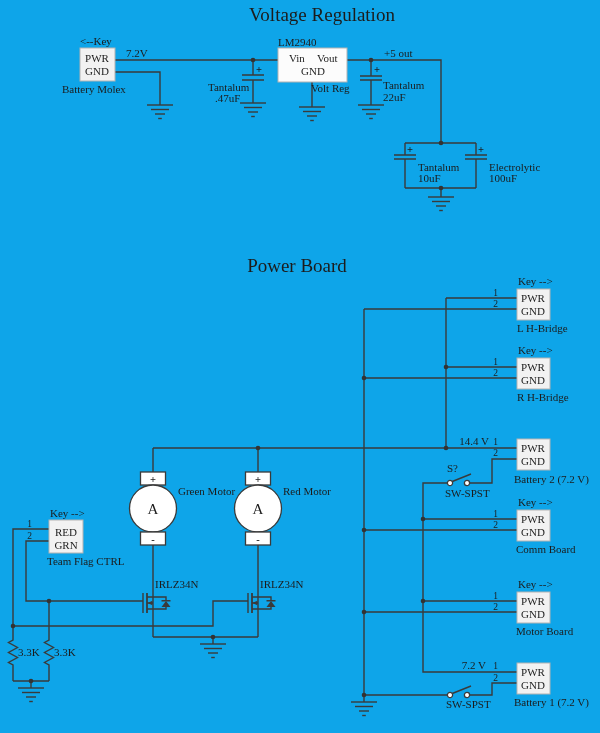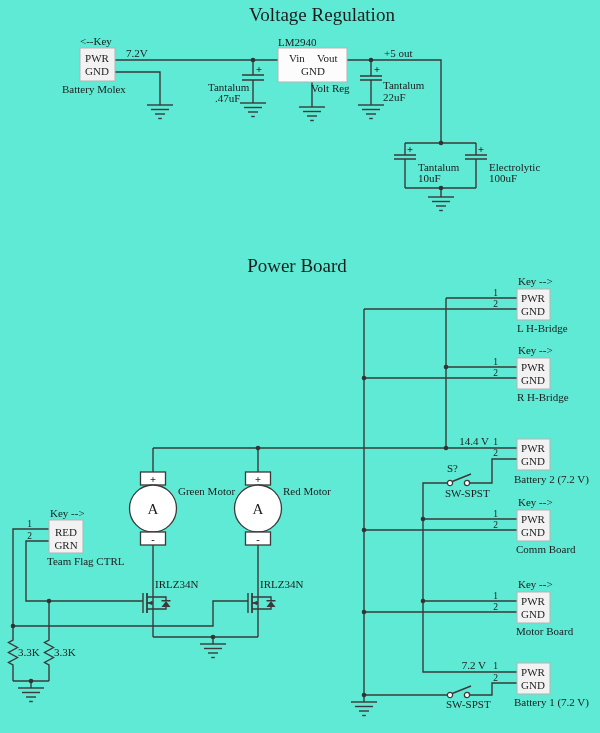--- a/index.html
+++ b/index.html
@@ -1,16 +1,16 @@
 <!DOCTYPE html>
 <html><head>
 <meta charset="utf-8">
 <style>
   html,body{margin:0;padding:0;background:#fdfdfd;}
-  .stage{position:relative;width:600px;height:733px;background:#5eead4;overflow:hidden;}
+  .stage{position:relative;width:600px;height:733px;background:#0ea5e9;overflow:hidden;}
   svg text{font-family:"Liberation Serif",serif;fill:#1c1c1c;font-size:11px;}
   svg .title{font-size:19px;}
   svg .pin{font-size:9.5px;}
   svg .bsign{font-size:10.5px;font-weight:bold;}
   svg .meter{font-size:15px;}
   .w{fill:none;stroke:#3a3a3a;stroke-width:1.4;}
   .w2{fill:none;stroke:#3a3a3a;stroke-width:1.8;}
   .gbox{fill:#f2f2f2;stroke:#b3b3b3;stroke-width:1;}
   .rbox{fill:#fcfcfc;stroke:#b3b3b3;stroke-width:1;}
   .tbox{fill:#ffffff;stroke:#3a3a3a;stroke-width:1.3;}

